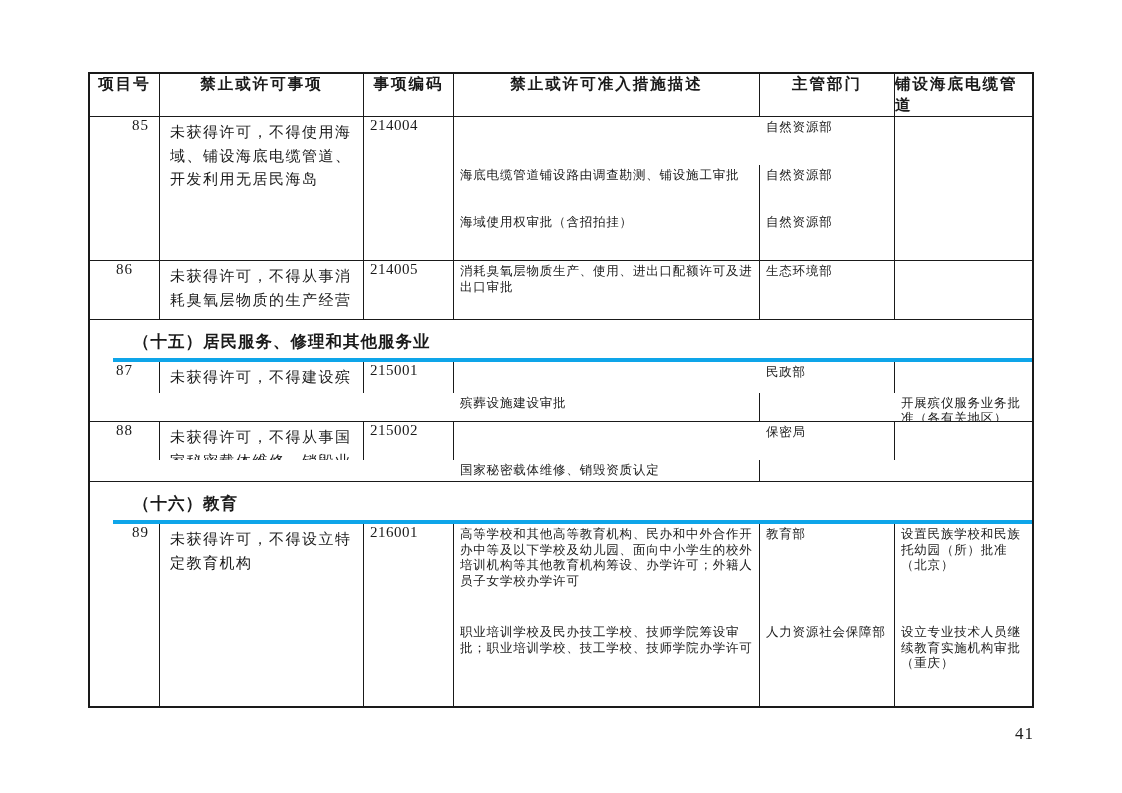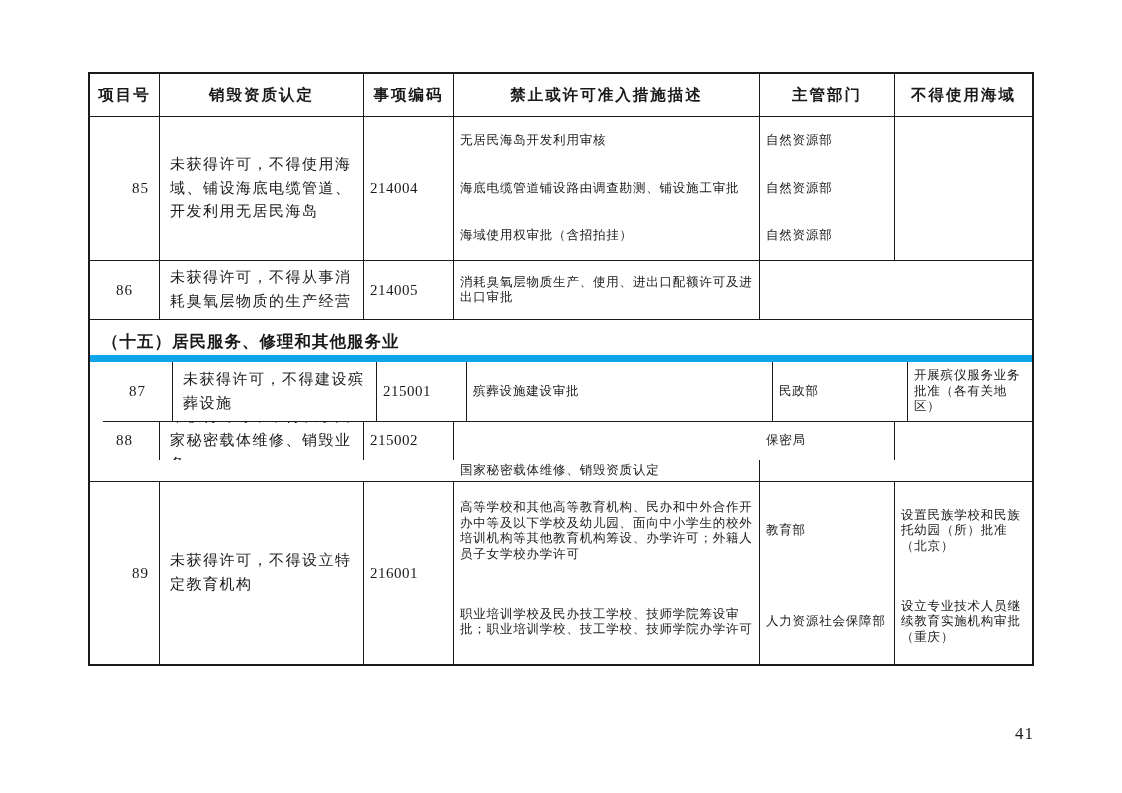--- a/index.html
+++ b/index.html
@@ -14,33 +14,34 @@
   .row{
     display:grid;
     grid-template-columns:70px 204px 90px 306px 135px 1fr;
     border-bottom:1px solid #1a1a1a;
     box-sizing:border-box;
   }
   .row:last-child{border-bottom:none;}
   .header-row{height:43px;}
   .r85{height:144px;grid-template-rows:1fr 1fr 1fr;}
   .r86{height:59px;}
-  .r87{height:60px;margin-left:13px;}
+  .r87{height:60px;}
   .r88{height:60px;}
   .r89{height:182px;grid-template-rows:54fr 46fr;}
   .section-row{
     display:block;height:42px;line-height:42px;
-    padding-left:12px;border-bottom:7px solid #0ea5e9;
+    padding-left:20px;border-bottom:4px solid #0ea5e9;
     font-family:"Liberation Sans","DejaVu Sans",sans-serif;
     font-weight:bold;font-size:16.5px;letter-spacing:1px;
     box-sizing:border-box;
+    margin-left:23px;
   }
   .cell{
     box-sizing:border-box;border-right:1px solid #1a1a1a;
-    display:flex;align-items:center;overflow:hidden;
+    display:flex;overflow:hidden;
   }
   .cell.last{border-right:none;}
   .g1{grid-column:1}.g2{grid-column:2}.g3{grid-column:3}
   .g4{grid-column:4}.g5{grid-column:5}.g6{grid-column:6}
   .rs{grid-row:1 / -1;padding-left:32px;}
   .sr1{grid-row:1}.sr2{grid-row:2}.sr3{grid-row:3}
   .hc{
     justify-content:center;
     font-family:"Liberation Sans","DejaVu Sans",sans-serif;
     font-weight:bold;font-size:15.5px;letter-spacing:2px;
@@ -61,77 +62,78 @@
 </head>
 <body>
 
 <div class="doc-table">
 
   <div class="row header-row">
     <div class="cell hc g1">
         <span>项目号</span>
       </div>
     <div class="cell hc g2">
-        <span>销毁资质认定</span>
+        <span>禁止或许可事项</span>
       </div>
     <div class="cell hc g3">
         <span>事项编码</span>
       </div>
     <div class="cell hc g4">
         <span>禁止或许可准入措施描述</span>
       </div>
     <div class="cell hc g5">
         <span>主管部门</span>
       </div>
     <div class="cell hc g6 last">
-        <span>不得使用海域</span>
+        <span>铺设海底电缆管道</span>
       </div>
   </div>
 
   <div class="row r85">
     <div class="cell c-no g1 rs">85</div>
     <div class="cell c-matter g2 rs">未获得许可，不得使用海域、铺设海底电缆管道、开发利用无居民海岛</div>
     <div class="cell c-code g3 rs">214004</div>
-    <div class="cell c-small g4 sr1">无居民海岛开发利用审核</div>
     <div class="cell c-small g5 sr1">自然资源部</div>
     <div class="cell c-small g4 sr2">海底电缆管道铺设路由调查勘测、铺设施工审批</div>
     <div class="cell c-small g5 sr2">自然资源部</div>
     <div class="cell c-small g4 sr3">海域使用权审批（含招拍挂）</div>
     <div class="cell c-small g5 sr3">自然资源部</div>
     <div class="cell c-small g6 rs last"></div>
   </div>
 
   <div class="row r86">
     <div class="cell c-no g1">86</div>
     <div class="cell c-matter g2">未获得许可，不得从事消耗臭氧层物质的生产经营</div>
     <div class="cell c-code g3">214005</div>
     <div class="cell c-small g4">消耗臭氧层物质生产、使用、进出口配额许可及进出口审批</div>
+    <div class="cell c-small g5">生态环境部</div>
     <div class="cell c-small g6 last"></div>
   </div>
 
   <div class="section-row">（十五）居民服务、修理和其他服务业</div>
 
   <div class="row r87">
     <div class="cell c-no g1">87</div>
     <div class="cell c-matter g2">未获得许可，不得建设殡葬设施</div>
     <div class="cell c-code g3">215001</div>
+    <div class="cell c-small g5">民政部</div>
     <div class="cell c-small g4">殡葬设施建设审批</div>
-    <div class="cell c-small g5">民政部</div>
     <div class="cell c-small g6 last">开展殡仪服务业务批准（各有关地区）</div>
   </div>
 
   <div class="row r88">
     <div class="cell c-no g1">88</div>
     <div class="cell c-matter g2">未获得许可，不得从事国家秘密载体维修、销毁业务</div>
     <div class="cell c-code g3">215002</div>
     <div class="cell c-small g5">保密局</div>
     <div class="cell c-small g4">国家秘密载体维修、销毁资质认定</div>
     <div class="cell c-small g6 last"></div>
   </div>
 
+  <div class="section-row">（十六）教育</div>
 
   <div class="row r89">
     <div class="cell c-no g1 rs">89</div>
     <div class="cell c-matter g2 rs">未获得许可，不得设立特定教育机构</div>
     <div class="cell c-code g3 rs">216001</div>
     <div class="cell c-small g5 sr1">教育部</div>
     <div class="cell c-small g4 sr1">高等学校和其他高等教育机构、民办和中外合作开办中等及以下学校及幼儿园、面向中小学生的校外培训机构等其他教育机构筹设、办学许可；外籍人员子女学校办学许可</div>
     <div class="cell c-small g4 sr2">职业培训学校及民办技工学校、技师学院筹设审批；职业培训学校、技工学校、技师学院办学许可</div>
     <div class="cell c-small g6 sr1 last">设置民族学校和民族托幼园（所）批准（北京）</div>
     <div class="cell c-small g5 sr2">人力资源社会保障部</div>

